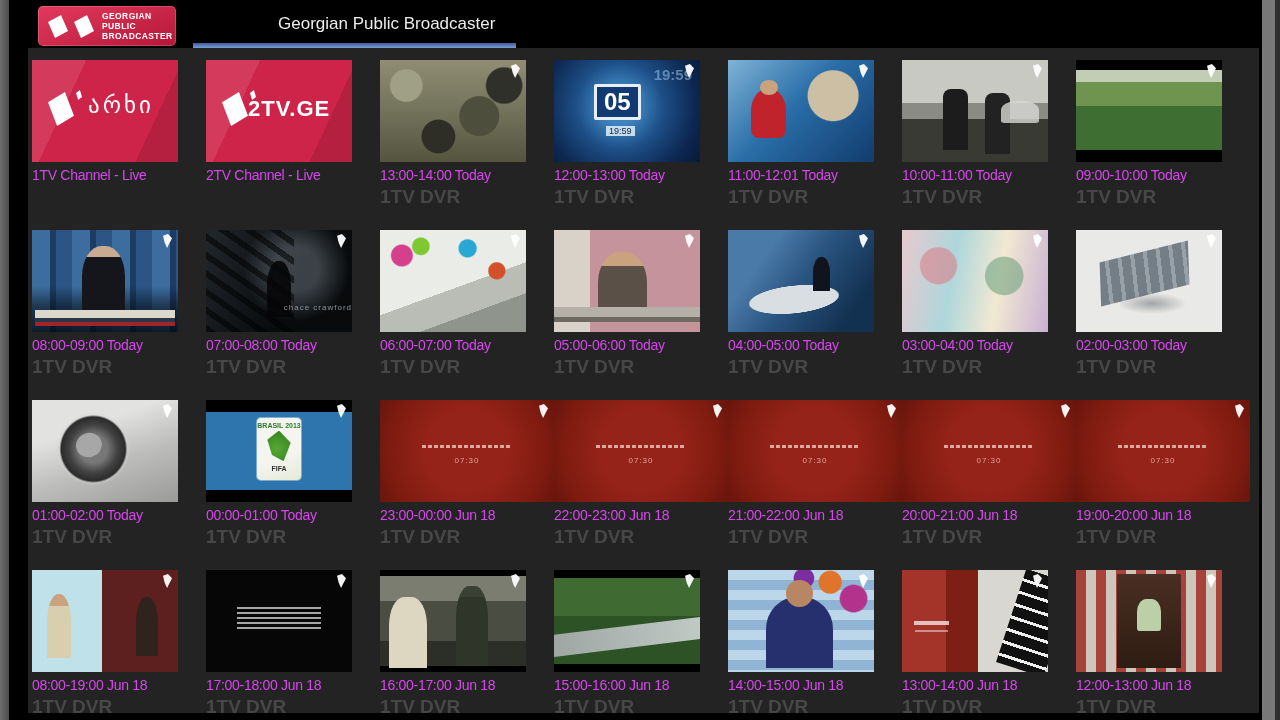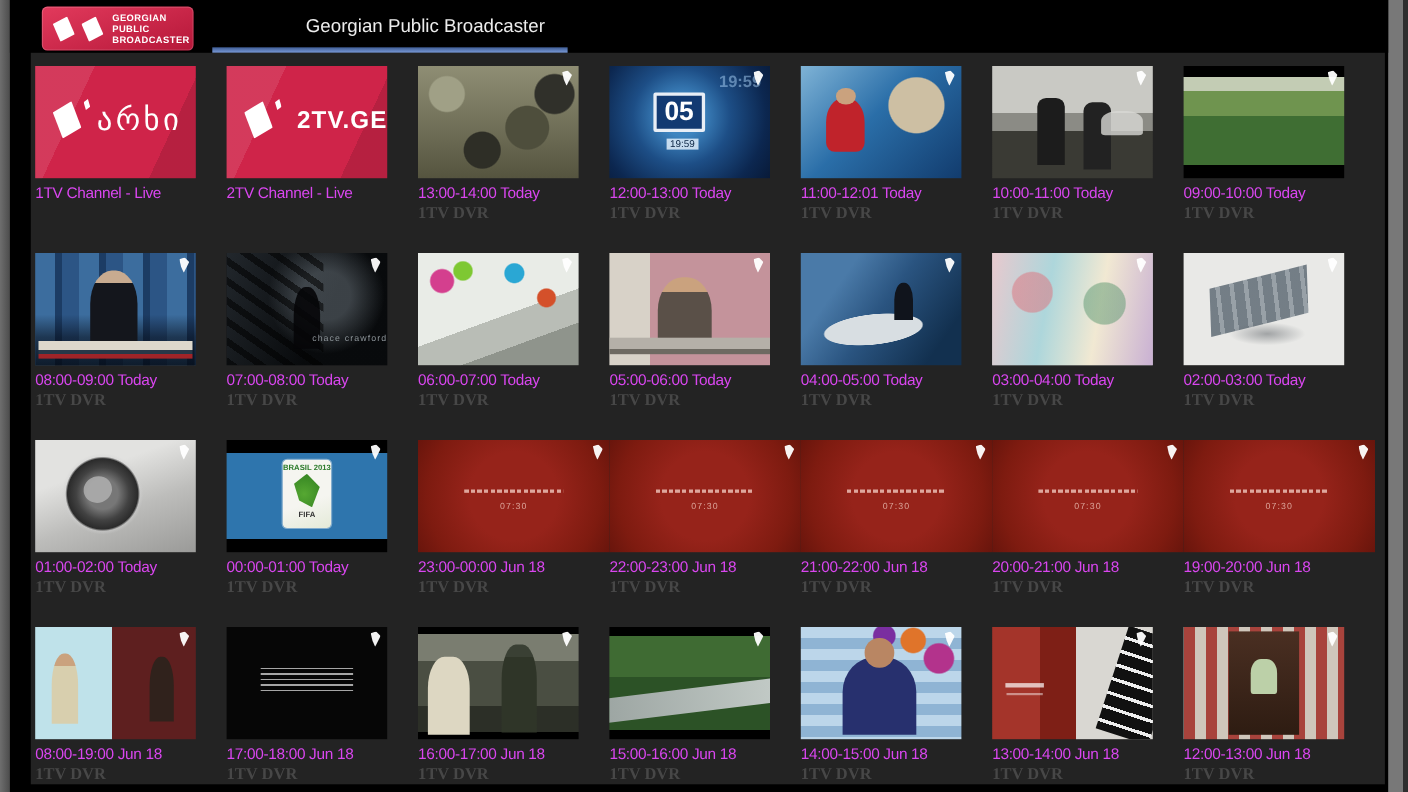--- a/index.html
+++ b/index.html
@@ -30,36 +30,36 @@
 
   
   .content{position:absolute;left:28px;top:48px;width:1231px;height:665px;
            background:#232323;overflow:hidden;}
   .grid{display:grid;grid-template-columns:repeat(7,146px);column-gap:28px;row-gap:24px;
         padding:12px 0 0 4px;}
   .tile{width:146px;height:146px;cursor:pointer;}
   .thumb{position:relative;width:146px;height:102px;overflow:hidden;background:#111;}
   .title{margin-top:5px;font-size:14px;font-weight:normal;color:#d946ef;letter-spacing:-.3px;
          white-space:nowrap;}
-  .subtitle{margin-top:3px;font-size:15px;font-weight:bold;color:#474747;font-family:Liberation Serif, serif;}
+  .subtitle{margin-top:3px;font-size:19px;font-weight:bold;color:#474747;}
   .corner-mark{position:absolute;top:4px;right:6px;width:9px;height:14px;background:#fff;
                clip-path:polygon(0 12%,55% 0,100% 30%,45% 100%,18% 60%);opacity:.95;z-index:3;}
   .ov{position:absolute;z-index:2;}
 
   
   .v-ch1,.v-ch2{background:
      linear-gradient(115deg,rgba(255,255,255,.10) 0 28%,transparent 28%),
      linear-gradient(295deg,rgba(0,0,0,.12) 0 22%,transparent 22%),#cf2449;}
   .v-ch1::before,.v-ch2::before{content:"";position:absolute;left:16px;top:32px;width:26px;
      height:34px;background:#fff;clip-path:polygon(0 30%,65% 0,100% 70%,35% 100%);}
   .v-ch1::after,.v-ch2::after{content:"";position:absolute;left:44px;top:30px;width:6px;
      height:10px;background:#fff;clip-path:polygon(0 30%,65% 0,100% 70%,35% 100%);}
-  .ov-ch1-text{left:56px;top:32px;font-family:"DejaVu Sans",sans-serif;font-size:28px;
+  .ov-ch1-text{left:56px;top:32px;font-family:"DejaVu Sans",sans-serif;font-size:23px;
      color:#fff;letter-spacing:3px;}
-  .ov-ch2-text{left:64px;top:36px;font-size:22px;font-weight:bold;color:#fff;letter-spacing:1px;}
+  .ov-ch2-text{left:42px;top:36px;font-size:22px;font-weight:bold;color:#fff;letter-spacing:1px;}
 
   .v-seizure{background:
      radial-gradient(circle at 18% 25%,#a0a086 0 11%,transparent 12%),
      radial-gradient(circle at 68% 55%,#4e4e3c 0 17%,transparent 18%),
      radial-gradient(circle at 40% 75%,#2e2e26 0 14%,transparent 15%),
      radial-gradient(circle at 85% 25%,#30302a 0 12%,transparent 13%),
      linear-gradient(180deg,#8f8e74,#6d6c55 60%,#55543f);}
 
   .v-clock05{background:radial-gradient(circle at 45% 45%,#3e85c0 0 18%,#1d4e86 45%,#0c2750 78%,#081a38);}
   .ov-clock-big{left:40px;top:24px;border:3px solid #e8eef6;background:#123a72;padding:1px 7px;

